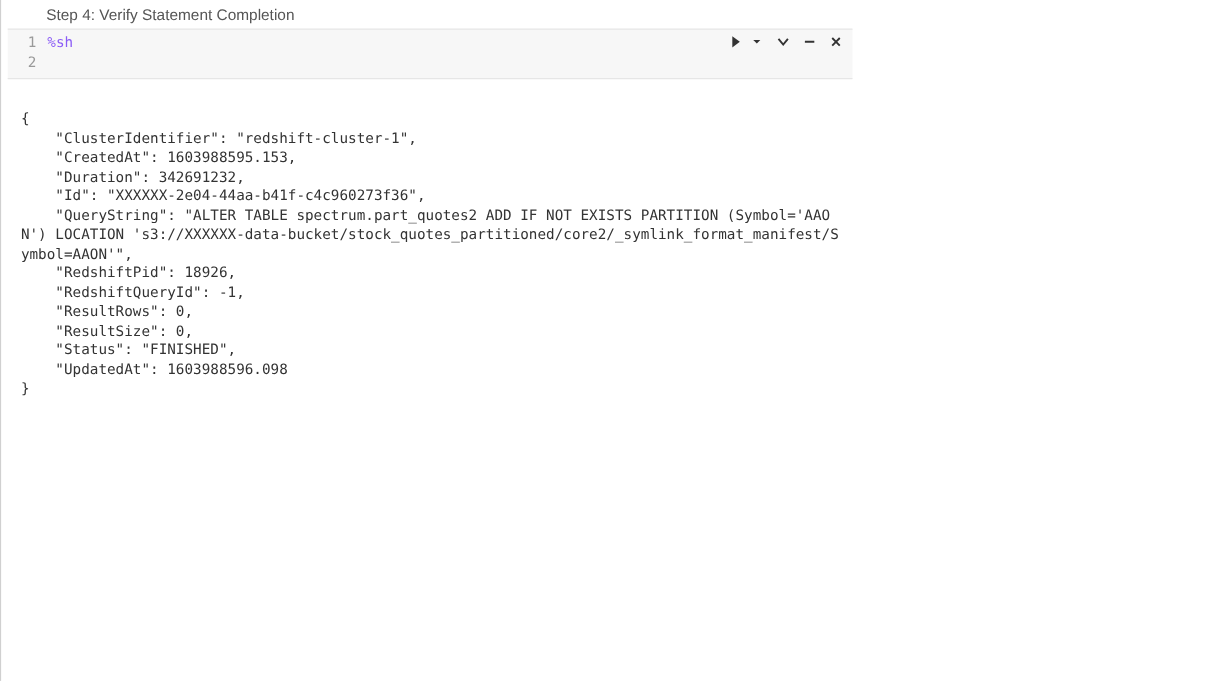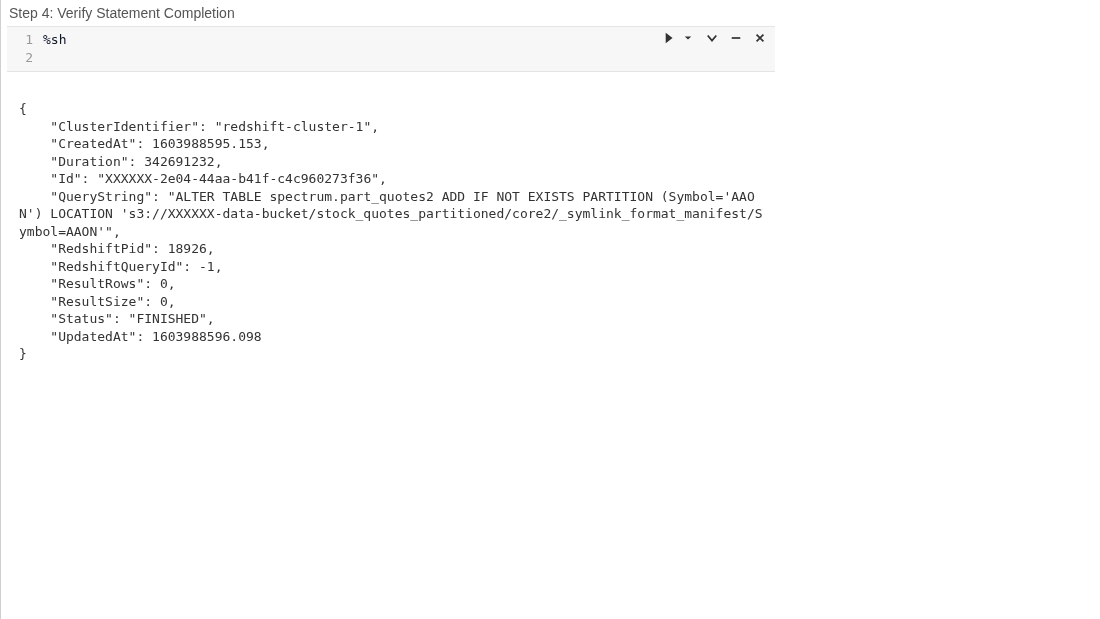--- a/index.html
+++ b/index.html
@@ -9,20 +9,21 @@
       width: 1100px;
       height: 619px;
       border-left: 1px solid #d0d0d0;
       overflow: hidden;
     }
     .cell-title {
       padding: 5px 2px 5px 8px;
       font-size: 14px;
       color: #555;
       font-weight: 400;
+      margin-left: 33px;
     }
     .cell-input-area {
       position: relative;
       background: #f7f7f7;
       border-top: 1px solid #e4e4e4;
       border-bottom: 1px solid #e4e4e4;
       margin: 0 8px 0 6px;
       width: 768px;
     }
     .cell-toolbar {
@@ -54,21 +55,21 @@
     .gutter {
       width: 36px;
       text-align: right;
       padding-right: 10px;
       color: #999;
       user-select: none;
       flex-shrink: 0;
     }
     .code-text {
       white-space: pre;
-      color: #0f172a;
+      color: #8b5cf6;
     }
     .output-area {
       font-family: "SFMono-Regular", Menlo, Consolas, monospace;
       font-size: 13px;
       line-height: 17.5px;
       color: #333;
       white-space: pre-wrap;
       word-break: break-all;
       padding: 28px 0 0 18px;
       width: 768px;

